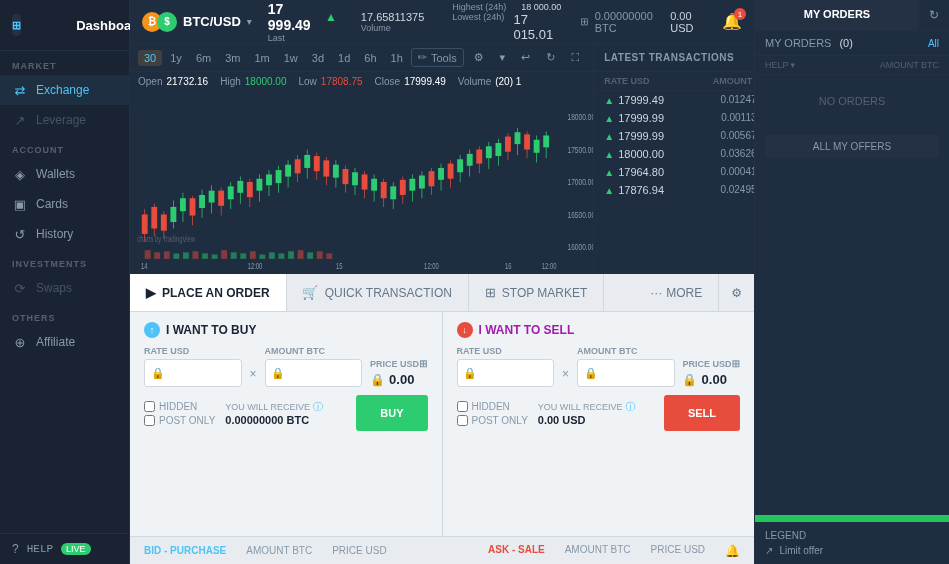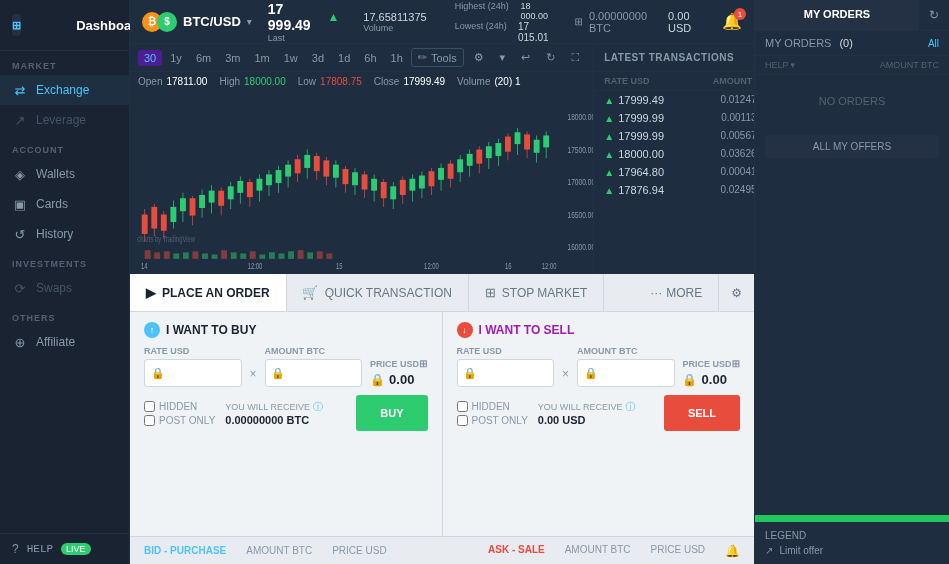--- a/index.html
+++ b/index.html
@@ -36,21 +36,21 @@
     .topbar-right { margin-left: auto; display: flex; align-items: center; gap: 12px; }
     .balance-info { display: flex; align-items: center; gap: 6px; color: #8899aa; font-size: 11px; }
     .notification-btn { position: relative; cursor: pointer; color: #8899aa; font-size: 16px; }
     .notif-badge { position: absolute; top: -4px; right: -4px; background: #e74c3c; color: #fff; font-size: 8px; width: 12px; height: 12px; border-radius: 50%; display: flex; align-items: center; justify-content: center; }
     
     
     .chart-area { background: #1e2d40; flex-shrink: 0; height: 230px; position: relative; display: flex; }
     .chart-main { flex: 1; display: flex; flex-direction: column; }
     .chart-toolbar { height: 28px; display: flex; align-items: center; padding: 0 8px; gap: 2px; border-bottom: 1px solid #243044; background: #1e2d40; }
     .chart-btn { padding: 2px 6px; color: #8899aa; font-size: 11px; cursor: pointer; border-radius: 3px; }
-    .chart-btn.active { background: #4c1d95; color: #4fc3f7; }
+    .chart-btn.active { background: #404040; color: #4fc3f7; }
     .chart-toolbar-right { margin-left: auto; display: flex; align-items: center; gap: 4px; }
     .chart-ohlc { height: 18px; display: flex; align-items: center; padding: 0 8px; gap: 12px; background: #1e2d40; font-size: 10px; }
     .ohlc-item { display: flex; gap: 4px; }
     .ohlc-label { color: #8899aa; }
     .ohlc-value { color: #fff; }
     .ohlc-low { color: #e74c3c; }
     .ohlc-high { color: #2ecc71; }
     .chart-canvas { flex: 1; background: #1e2d40; position: relative; overflow: hidden; }
     
     
@@ -198,21 +198,21 @@
         <div style="color:#cdd6e0;font-size:11px;">17.65811375</div>
         <div style="color:#8899aa;font-size:9px;">Volume</div>
       </div>
       <div class="high-low" style="margin-left:12px;">
         <div class="hl-row">
           <span style="color:#8899aa;font-size:9px;width:65px;">Highest (24h)</span>
           <span style="color:#cdd6e0;font-size:9px;">18 000.00</span>
         </div>
         <div class="hl-row">
           <span style="color:#8899aa;font-size:9px;width:65px;">Lowest (24h)</span>
-          <span style="color:#cdd6e0;font-size:10px;">17 015.01</span>
+          <span style="color:#cdd6e0;font-size:13px;">17 015.01</span>
         </div>
       </div>
       <div class="topbar-right">
         <div class="balance-info">
           <span style="color:#8899aa;font-size:10px;">⊞</span>
           <span>0.00000000 BTC</span>
           <span style="color:#cdd6e0;font-size:11px;">0.00 USD</span>
         </div>
         <div class="notification-btn">
           🔔
@@ -244,21 +244,21 @@
             <span class="chart-btn">▾</span>
             <span class="chart-btn">↩</span>
             <span class="chart-btn">↻</span>
             <span class="chart-btn">⛶</span>
           </div>
         </div>
 
         <div class="chart-ohlc">
           <div class="ohlc-item">
             <span class="ohlc-label">Open</span>
-            <span class="ohlc-value">17811.00</span>
+            <span class="ohlc-value">21732.16</span>
           </div>
           <div class="ohlc-item">
             <span class="ohlc-label">High</span>
             <span class="ohlc-high">18000.00</span>
           </div>
           <div class="ohlc-item">
             <span class="ohlc-label">Low</span>
             <span class="ohlc-low">17808.75</span>
           </div>
           <div class="ohlc-item">

